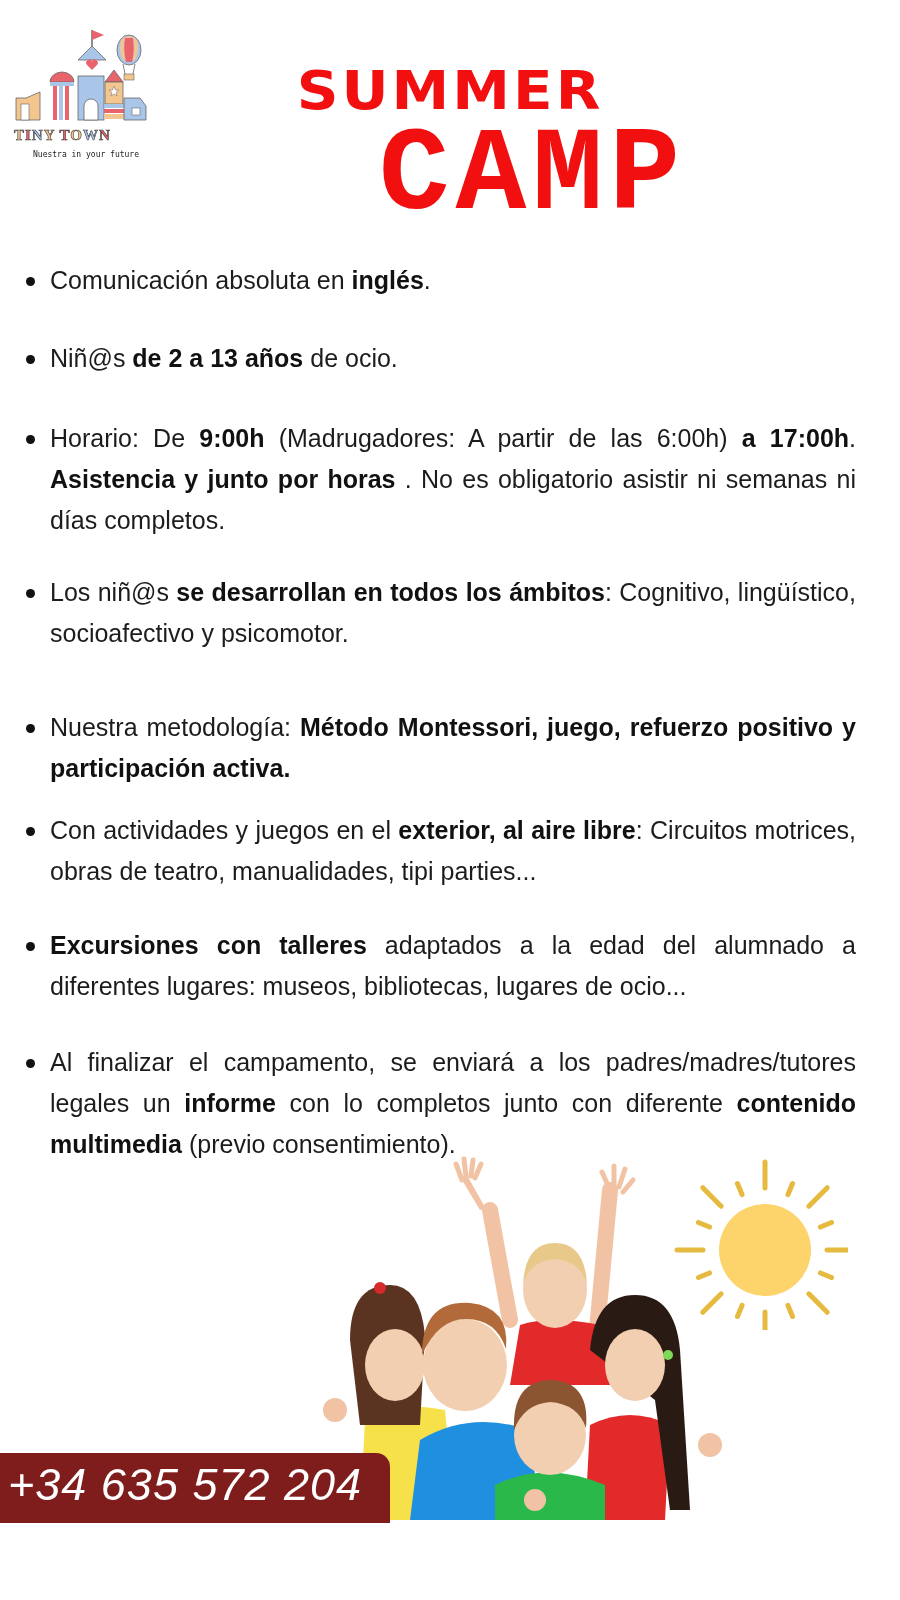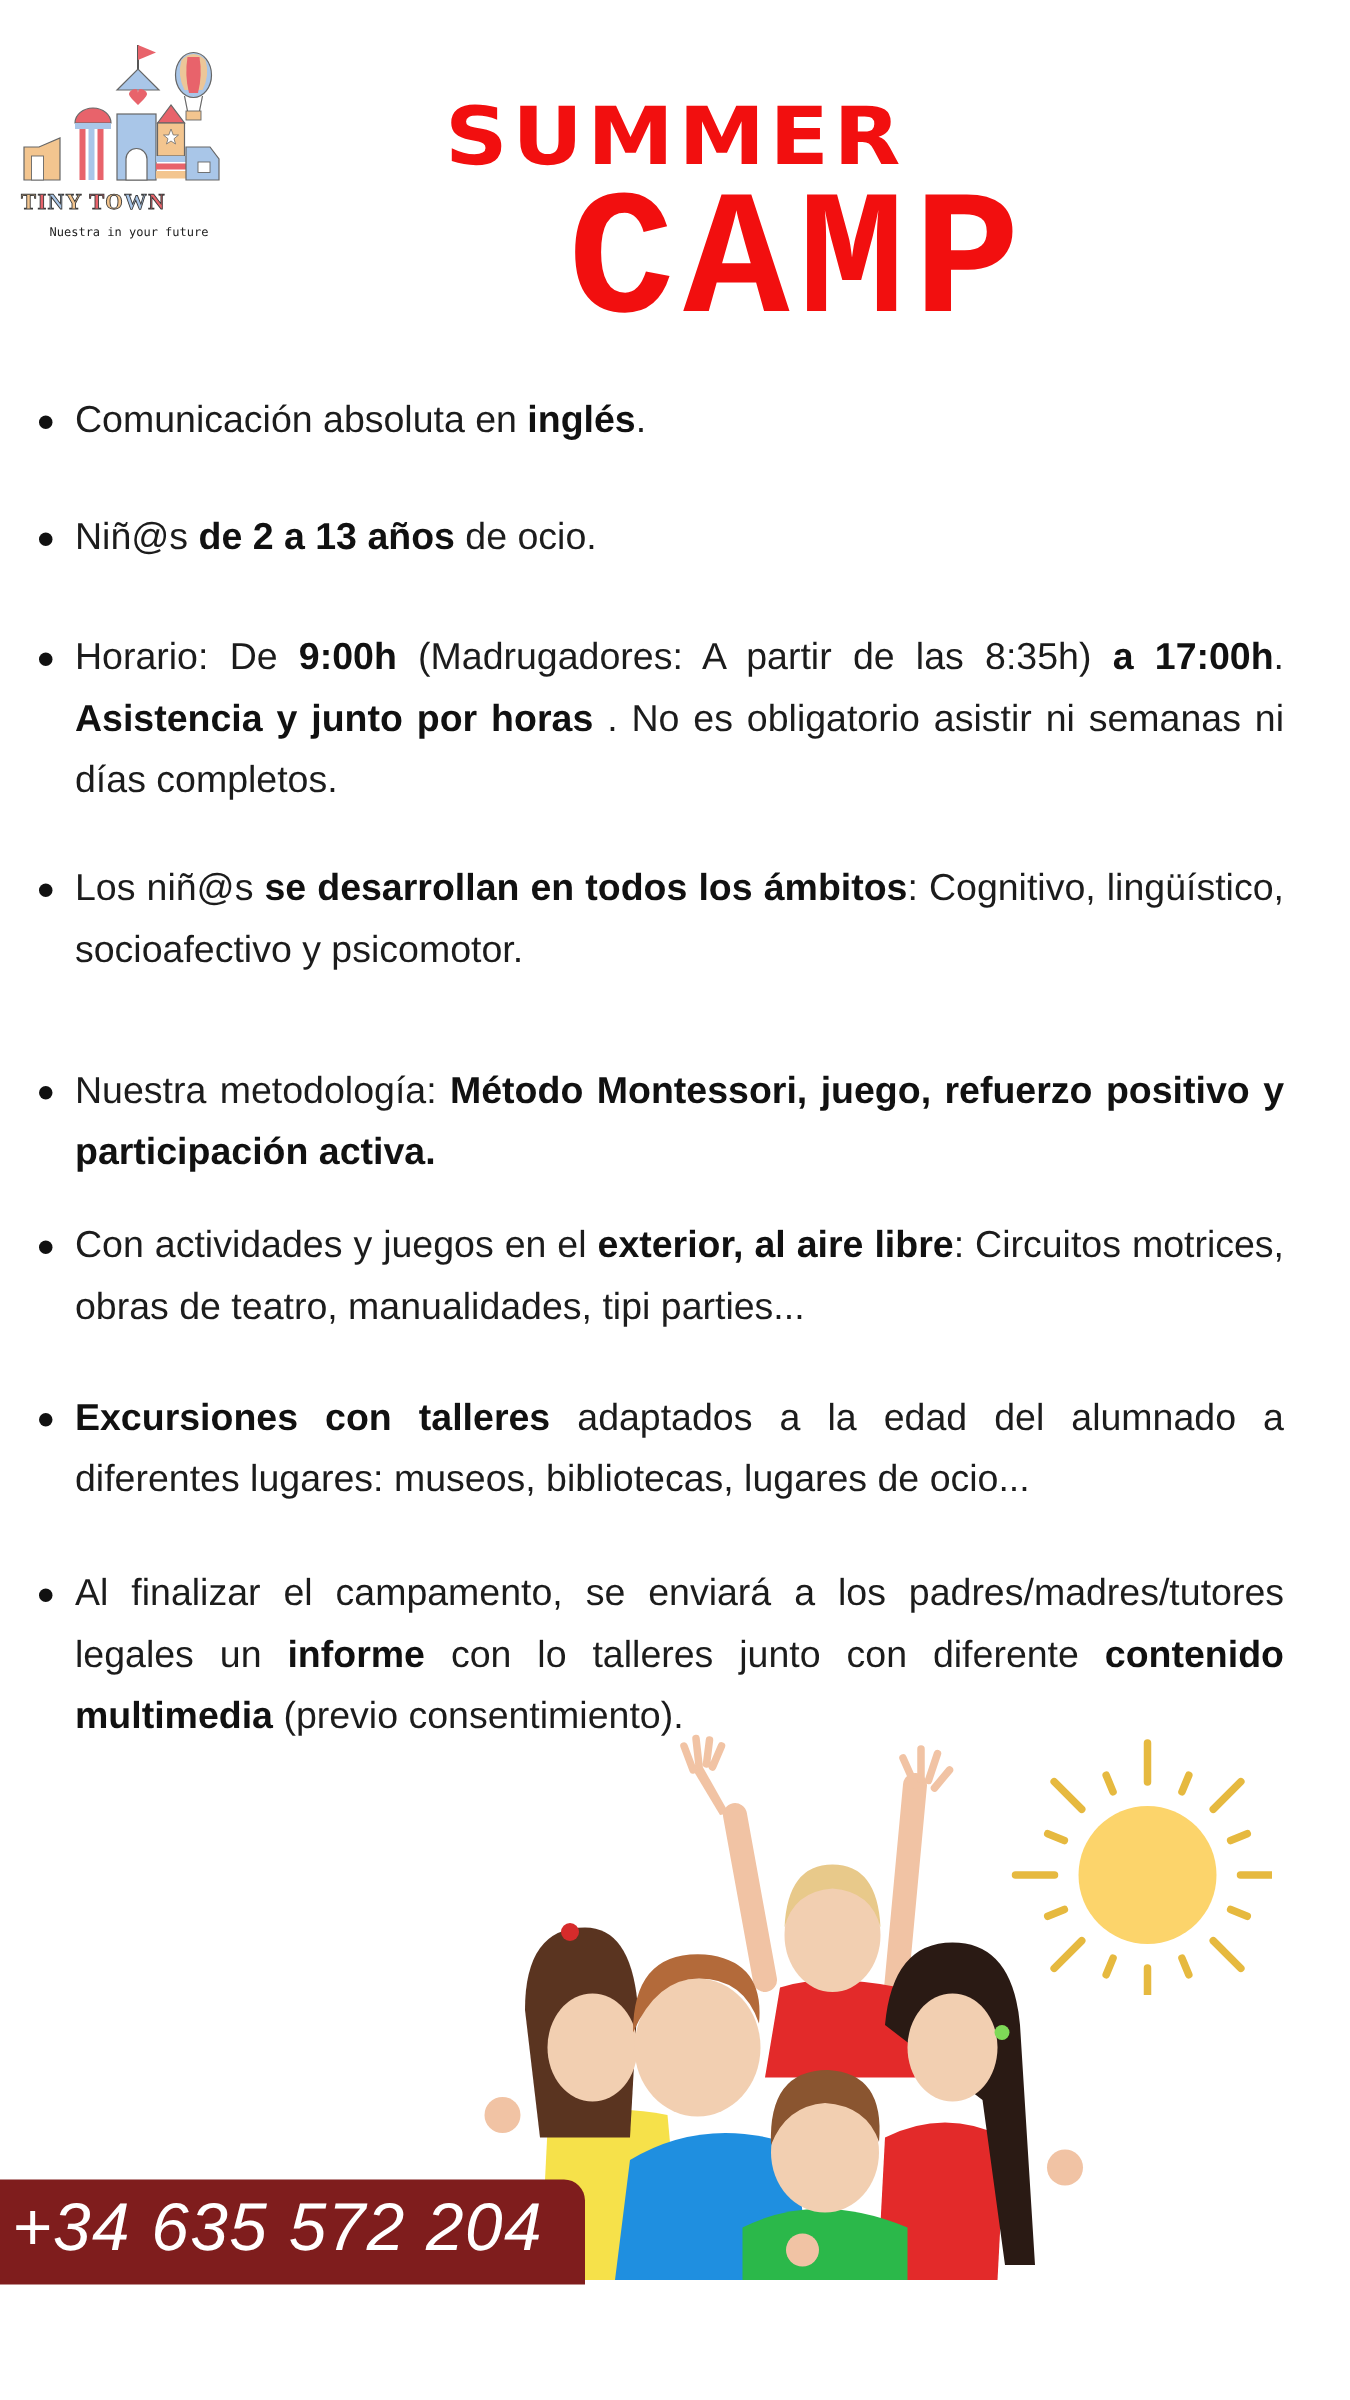--- a/index.html
+++ b/index.html
@@ -111,26 +111,26 @@
   </div>
   <div class="logo-tag">Nuestra in your future</div>
 </div>
 
 <div class="title-summer">SUMMER</div>
 <div class="title-camp">CAMP</div>
 
 <div class="bullets" id="bullets">
     <div class="bullet" style="top: 260px;"><span>Comunicación absoluta en </span><b>inglés</b><span>.</span></div>
     <div class="bullet" style="top: 338px;"><span>Niñ@s </span><b>de 2 a 13 años</b><span> de ocio.</span></div>
-    <div class="bullet" style="top: 418px;"><span>Horario: De </span><b>9:00h</b><span> (Madrugadores: A partir de las 8:35h) </span><b>a 17:00h</b><span>. </span><b>Asistencia y junto por horas</b><span> . No es obligatorio asistir ni semanas ni días completos.</span></div>
+    <div class="bullet" style="top: 418px;"><span>Horario: De </span><b>9:00h</b><span> (Madrugadores: A partir de las 6:00h) </span><b>a 17:00h</b><span>. </span><b>Asistencia y junto por horas</b><span> . No es obligatorio asistir ni semanas ni días completos.</span></div>
     <div class="bullet" style="top: 572px;"><span>Los niñ@s </span><b>se desarrollan en todos los ámbitos</b><span>: Cognitivo, lingüístico, socioafectivo y psicomotor.</span></div>
     <div class="bullet" style="top: 690px; margin-top: 17px;"><span>Nuestra metodología: </span><b>Método Montessori, juego, refuerzo positivo y participación activa.</b></div>
     <div class="bullet" style="top: 810px;"><span>Con actividades y juegos en el </span><b>exterior, al aire libre</b><span>:  Circuitos motrices, obras de teatro, manualidades, tipi parties...</span></div>
     <div class="bullet" style="top: 925px;"><b>Excursiones con talleres</b><span> adaptados a la edad del alumnado a diferentes lugares: museos, bibliotecas, lugares de ocio...</span></div>
-    <div class="bullet" style="top: 1042px;"><span>Al finalizar el campamento, se enviará a los padres/madres/tutores legales un </span><b>informe</b><span> con lo talleres junto con diferente </span><b>contenido multimedia</b><span> (previo consentimiento).</span></div>
+    <div class="bullet" style="top: 1042px;"><span>Al finalizar el campamento, se enviará a los padres/madres/tutores legales un </span><b>informe</b><span> con lo completos junto con diferente </span><b>contenido multimedia</b><span> (previo consentimiento).</span></div>
   </div>
 
 <svg class="sun" viewBox="0 0 190 190">
   <g id="rays" stroke="#e6b93f" stroke-width="5" stroke-linecap="round">
       <line x1="169" y1="110" x2="195" y2="110"></line>
       <line x1="162.4327719506772" y1="132.9610059419054" x2="173.51932634081265" y2="137.55320713028647"></line>
       <line x1="150.84062043356596" y1="153.84062043356596" x2="169.22539674441617" y2="172.22539674441617"></line>
       <line x1="129.9610059419054" y1="165.4327719506772" x2="134.55320713028647" y2="176.51932634081265"></line>
       <line x1="107" y1="172" x2="107" y2="198"></line>
       <line x1="84.03899405809462" y1="165.4327719506772" x2="79.44679286971353" y2="176.51932634081265"></line>

